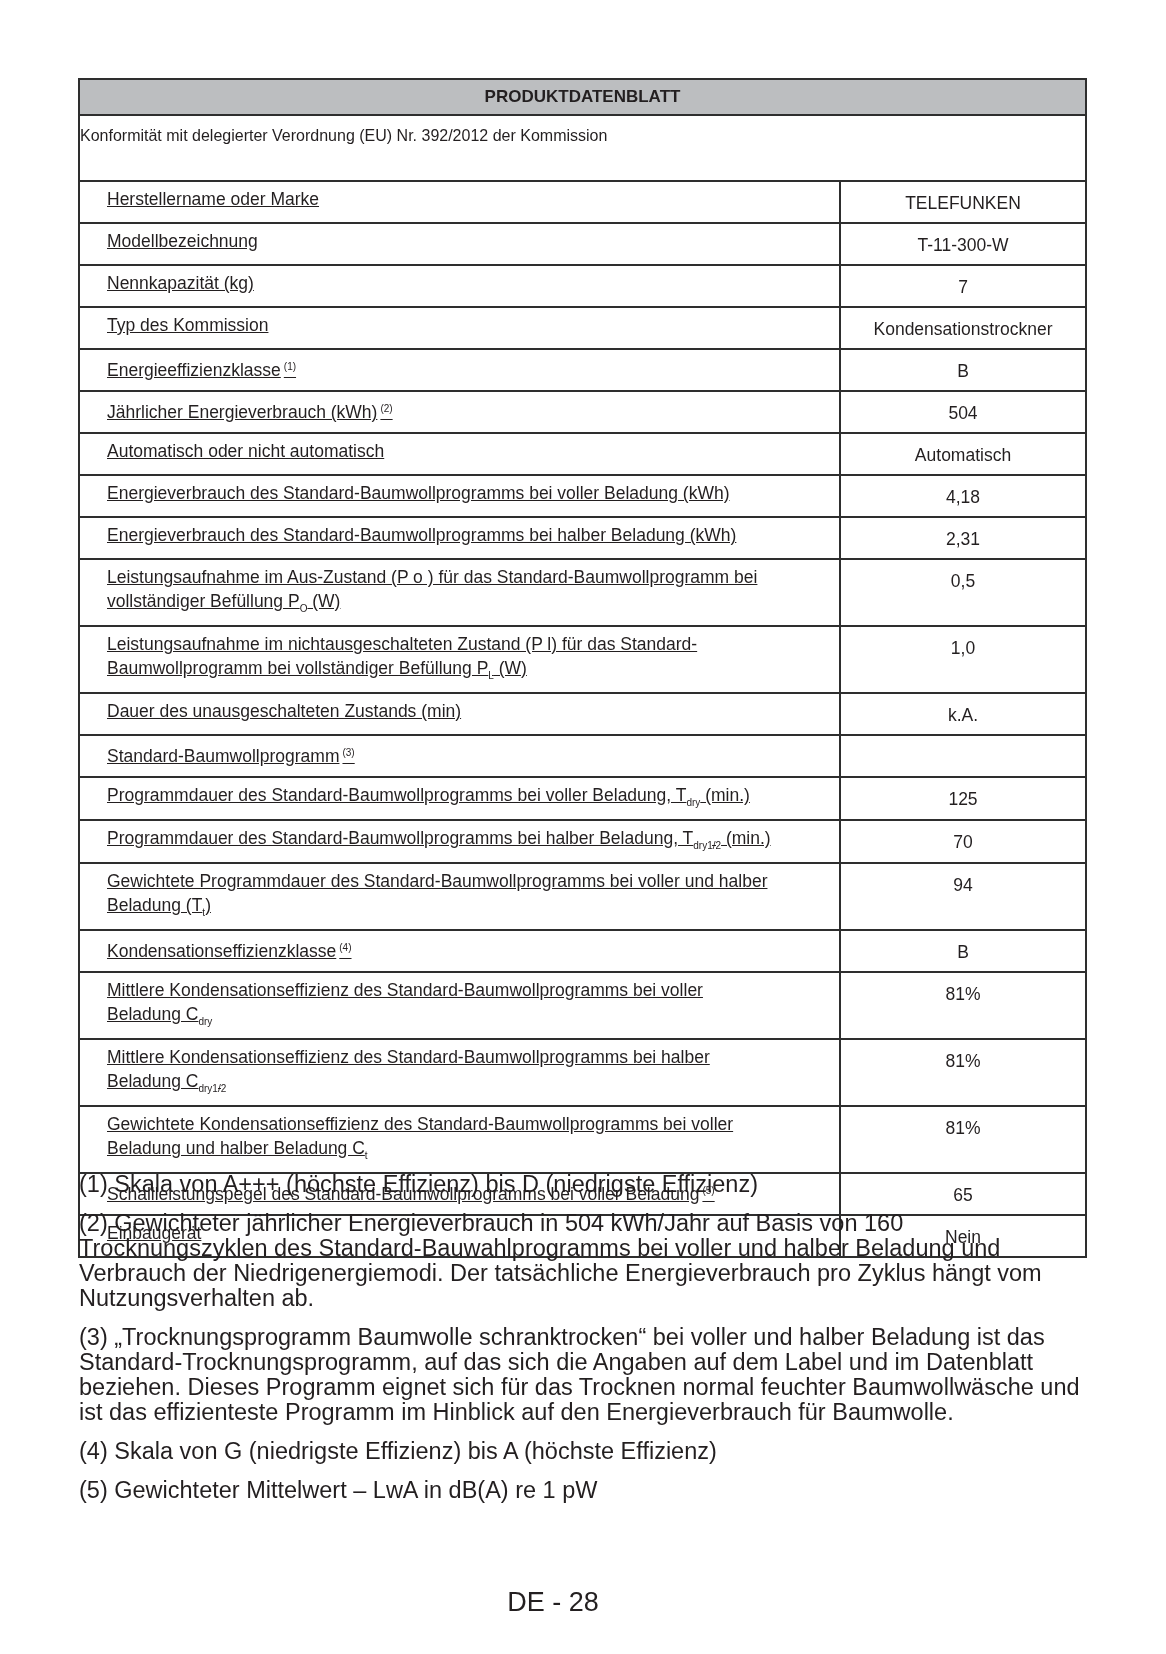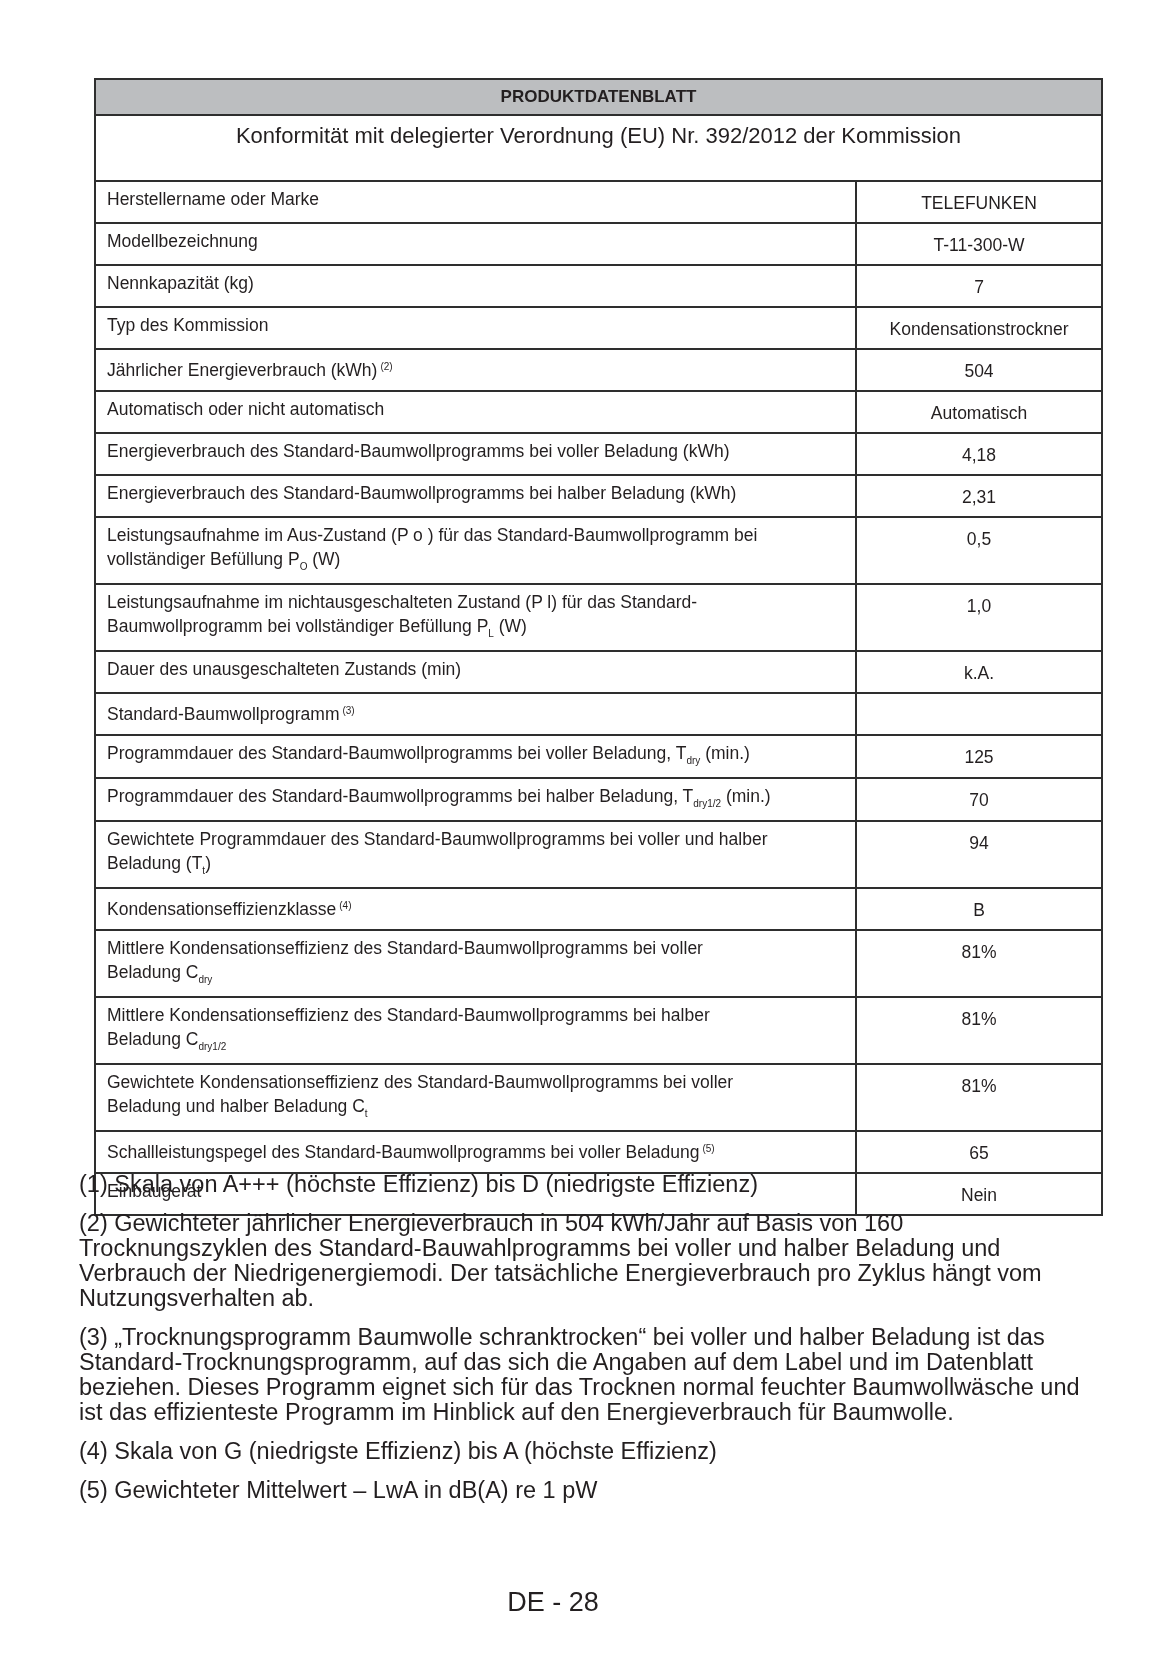--- a/index.html
+++ b/index.html
@@ -1,36 +1,36 @@
 <!DOCTYPE html>
 <html><head>
 <meta charset="utf-8">
 <style>
   html, body { margin: 0; padding: 0; background: #ffffff; }
   body {
     width: 1166px; height: 1654px; position: relative; overflow: hidden;
     font-family: "Liberation Sans", "DejaVu Sans", sans-serif; color: #231f20;
   }
   .sheet {
-    position: absolute; left: 94px; top: 78px; width: 1007px;
+    position: absolute; left: 78px; top: 78px; width: 1007px;
     border-collapse: collapse; table-layout: fixed; border-radius: 18px;
   }
   .sheet td {
     border: 2px solid #2e2e2e; font-size: 17.5px; line-height: 24px;
     vertical-align: top; padding: 0;
   }
   .sheet .title-cell {
     background: #bcbec0; text-align: center; font-weight: bold;
     font-size: 17px; height: 34px; vertical-align: middle;
   }
   .sheet .sub-cell {
-    text-align: center; height: 56px; vertical-align: top; padding-top: 8px;
-    font-size: 22px;
+    text-align: left; height: 56px; vertical-align: top; padding-top: 8px;
+    font-size: 16px;
   }
-  .sheet td.lbl { padding: 5px 10px 4px 11px; }
+  .sheet td.lbl { padding: 5px 10px 4px 27px; text-decoration: underline; }
   .sheet td.val { text-align: center; padding: 9px 4px 4px 4px; margin-left: 39px; }
   .sheet tr.r1 td { height: 27px; }
   .sheet tr.r2 td { height: 51px; }
   sup.fn { font-size: 10px; vertical-align: 6px; margin-left: 3px; }
   sub.sb { font-size: 10px; vertical-align: -5px; }
   .notes {
     position: absolute; left: 79px; top: 1172px; width: 1010px;
     font-size: 23.5px; line-height: 25px; color: #231f20;
   }
   .notes p { margin: 0 0 14px 0; }
@@ -63,20 +63,24 @@
     <td class="lbl">Modellbezeichnung</td>
     <td class="val">T-11-300-W</td>
   </tr>
   <tr class="r1">
     <td class="lbl">Nennkapazität (kg)</td>
     <td class="val">7</td>
   </tr>
   <tr class="r1">
     <td class="lbl">Typ des Kommission</td>
     <td class="val">Kondensationstrockner</td>
+  </tr>
+  <tr class="r1">
+    <td class="lbl"><span>Energieeffizienzklasse</span><sup class="fn">(1)</sup></td>
+    <td class="val">B</td>
   </tr>
   <tr class="r1">
     <td class="lbl"><span>Jährlicher Energieverbrauch (kWh)</span><sup class="fn">(2)</sup></td>
     <td class="val">504</td>
   </tr>
   <tr class="r1">
     <td class="lbl">Automatisch oder nicht automatisch</td>
     <td class="val">Automatisch</td>
   </tr>
   <tr class="r1">

